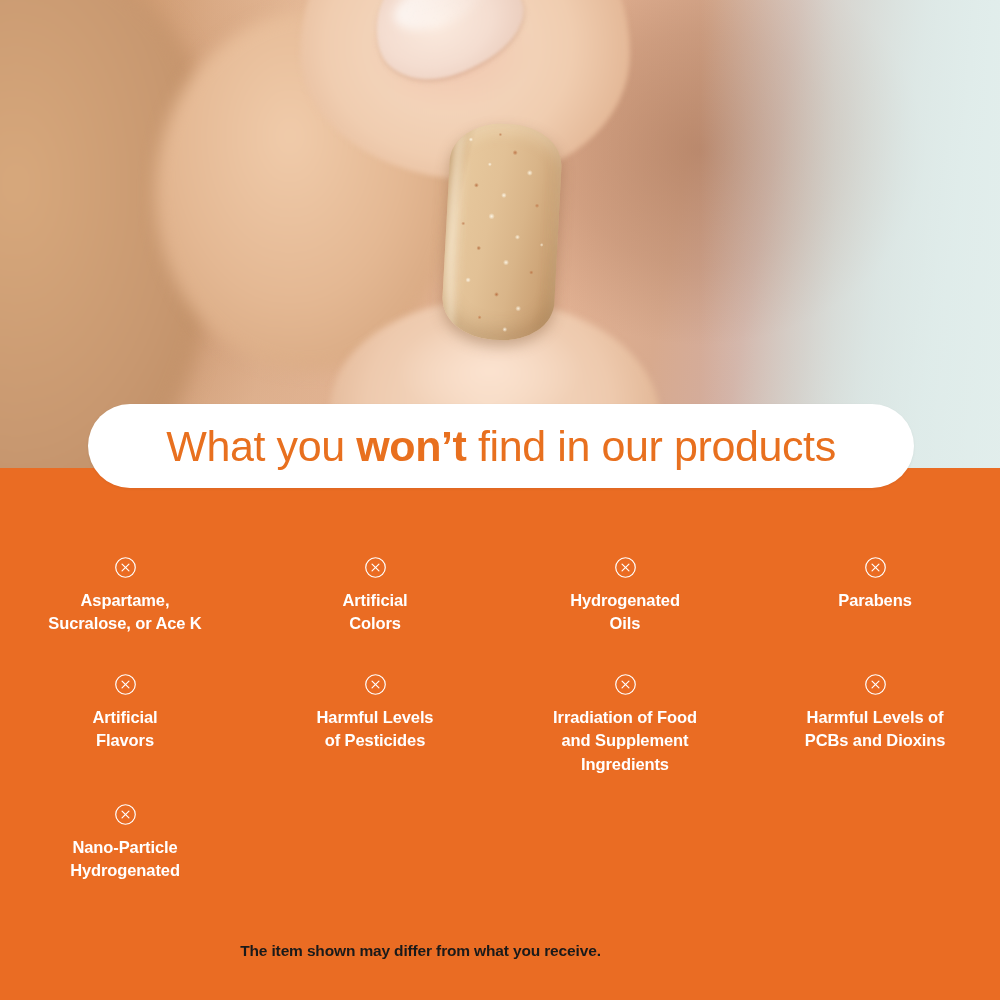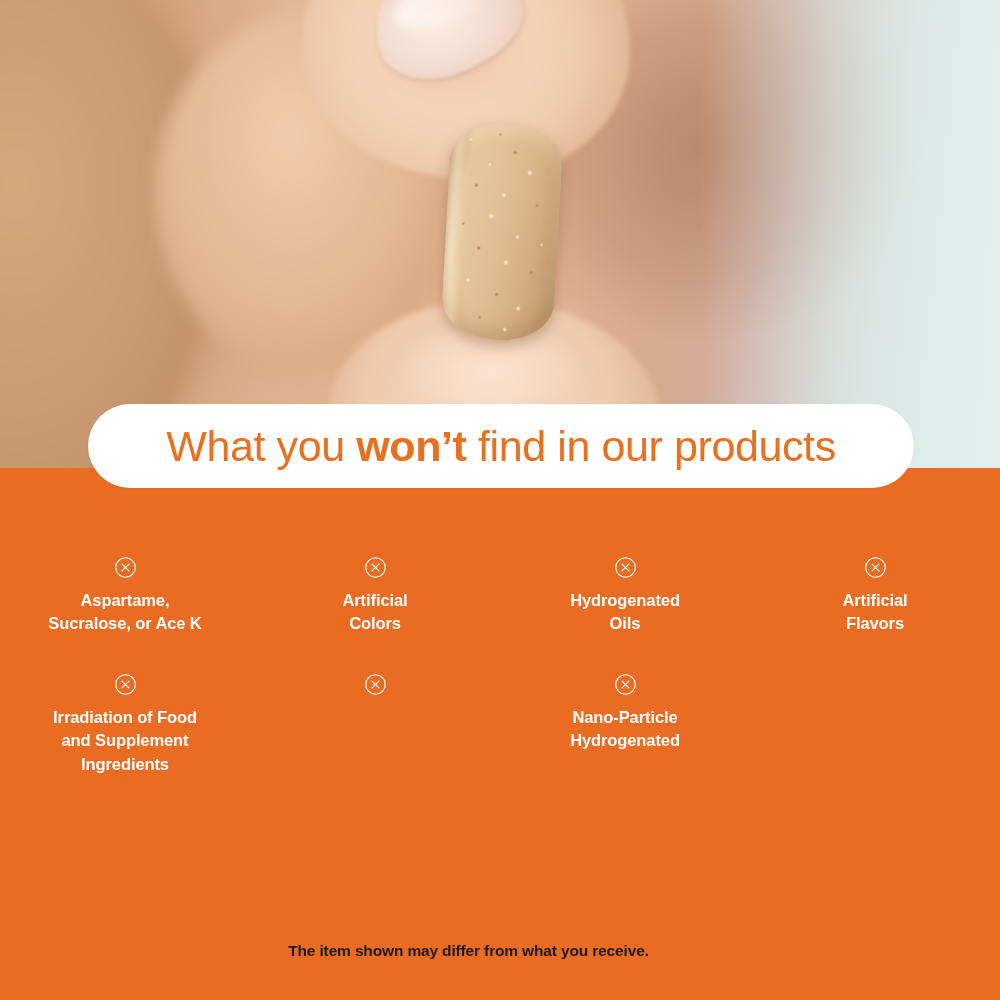--- a/index.html
+++ b/index.html
@@ -288,21 +288,20 @@
     position: absolute;
     left: 0;
     top: 942px;
     width: 841px;
     text-align: center;
     color: #1a1a1a;
     font-family: "Liberation Sans", sans-serif;
     font-size: 15.5px;
     font-weight: 700;
     letter-spacing: -0.15px;
-    padding-left: 48px;
   }
 </style>
 </head>
 <body>
 
 <div id="poster">
 
   <div class="photo">
     <div class="photo-bg"></div>
     <div class="photo-glow"></div>
@@ -359,34 +358,55 @@
         <svg viewBox="0 0 24 24" width="23" height="23" fill="none" stroke="#ffffff" stroke-width="1.25" stroke-linecap="round">
           <circle cx="12" cy="12" r="10.2"></circle>
             <line x1="8.4" y1="8.4" x2="15.6" y2="15.6"></line>
             <line x1="15.6" y1="8.4" x2="8.4" y2="15.6"></line>
         </svg>
       </span>
       <div class="cell-label">Hydrogenated
 Oils</div>
     </div>
 
+    <div class="cell">
+      <span class="x-icon">
+        <svg viewBox="0 0 24 24" width="23" height="23" fill="none" stroke="#ffffff" stroke-width="1.25" stroke-linecap="round">
+          <circle cx="12" cy="12" r="10.2"></circle>
+            <line x1="8.4" y1="8.4" x2="15.6" y2="15.6"></line>
+            <line x1="15.6" y1="8.4" x2="8.4" y2="15.6"></line>
+        </svg>
+      </span>
+      <div class="cell-label">Parabens</div>
+    </div>
 
 
     <div class="cell">
       <span class="x-icon">
         <svg viewBox="0 0 24 24" width="23" height="23" fill="none" stroke="#ffffff" stroke-width="1.25" stroke-linecap="round">
           <circle cx="12" cy="12" r="10.2"></circle>
             <line x1="8.4" y1="8.4" x2="15.6" y2="15.6"></line>
             <line x1="15.6" y1="8.4" x2="8.4" y2="15.6"></line>
         </svg>
       </span>
       <div class="cell-label">Artificial
 Flavors</div>
     </div>
 
+    <div class="cell row3">
+      <span class="x-icon">
+        <svg viewBox="0 0 24 24" width="23" height="23" fill="none" stroke="#ffffff" stroke-width="1.25" stroke-linecap="round">
+          <circle cx="12" cy="12" r="10.2"></circle>
+            <line x1="8.4" y1="8.4" x2="15.6" y2="15.6"></line>
+            <line x1="15.6" y1="8.4" x2="8.4" y2="15.6"></line>
+        </svg>
+      </span>
+      <div class="cell-label">Harmful Levels
+of Pesticides</div>
+    </div>
 
     <div class="cell row3">
       <span class="x-icon">
         <svg viewBox="0 0 24 24" width="23" height="23" fill="none" stroke="#ffffff" stroke-width="1.25" stroke-linecap="round">
           <circle cx="12" cy="12" r="10.2"></circle>
             <line x1="8.4" y1="8.4" x2="15.6" y2="15.6"></line>
             <line x1="15.6" y1="8.4" x2="8.4" y2="15.6"></line>
         </svg>
       </span>
       <div class="cell-label">Irradiation of Food
@@ -395,20 +415,22 @@
     </div>
 
     <div class="cell row3">
       <span class="x-icon">
         <svg viewBox="0 0 24 24" width="23" height="23" fill="none" stroke="#ffffff" stroke-width="1.25" stroke-linecap="round">
           <circle cx="12" cy="12" r="10.2"></circle>
             <line x1="8.4" y1="8.4" x2="15.6" y2="15.6"></line>
             <line x1="15.6" y1="8.4" x2="8.4" y2="15.6"></line>
         </svg>
       </span>
+      <div class="cell-label">Harmful Levels of
+PCBs and Dioxins</div>
     </div>
 
     <div class="cell row3">
       <span class="x-icon">
         <svg viewBox="0 0 24 24" width="23" height="23" fill="none" stroke="#ffffff" stroke-width="1.25" stroke-linecap="round">
           <circle cx="12" cy="12" r="10.2"></circle>
             <line x1="8.4" y1="8.4" x2="15.6" y2="15.6"></line>
             <line x1="15.6" y1="8.4" x2="8.4" y2="15.6"></line>
         </svg>
       </span>

